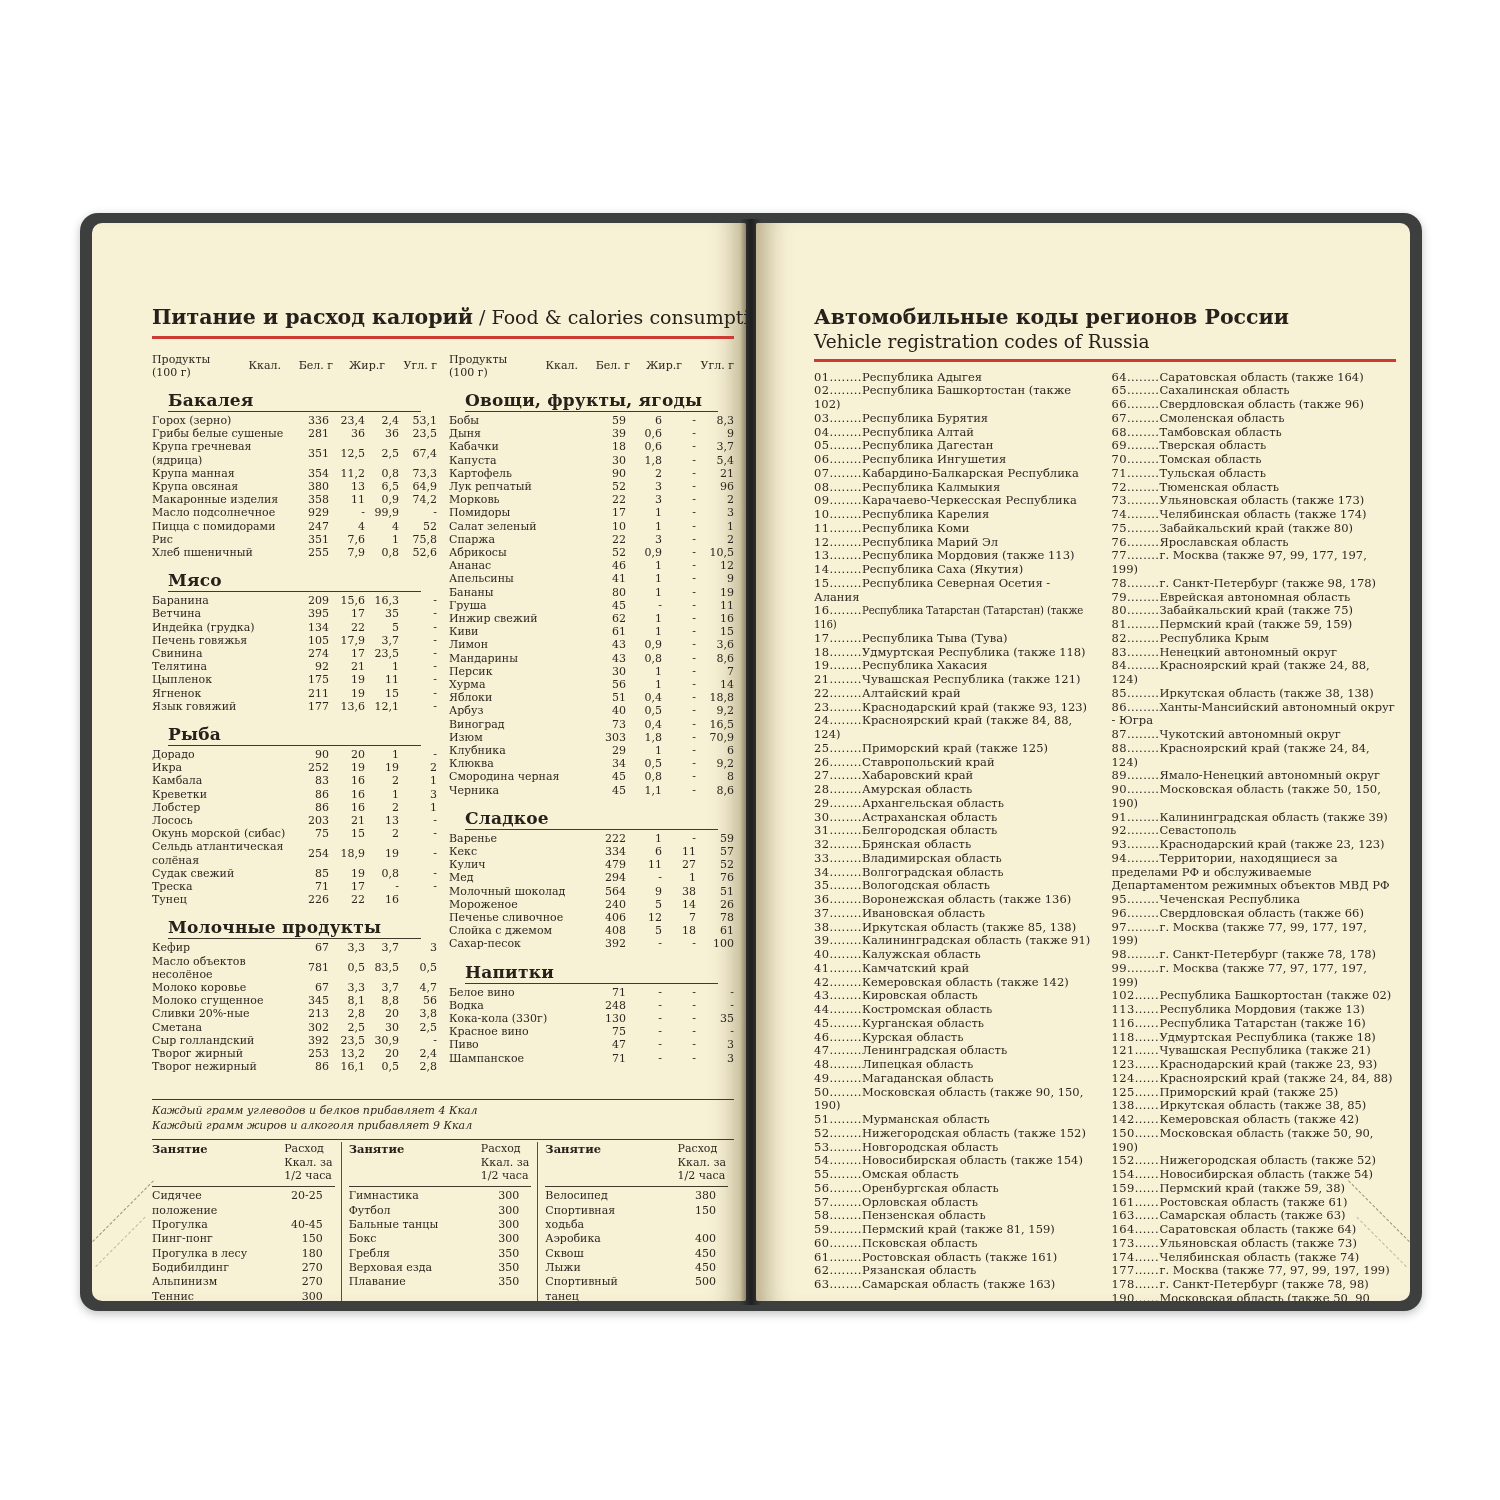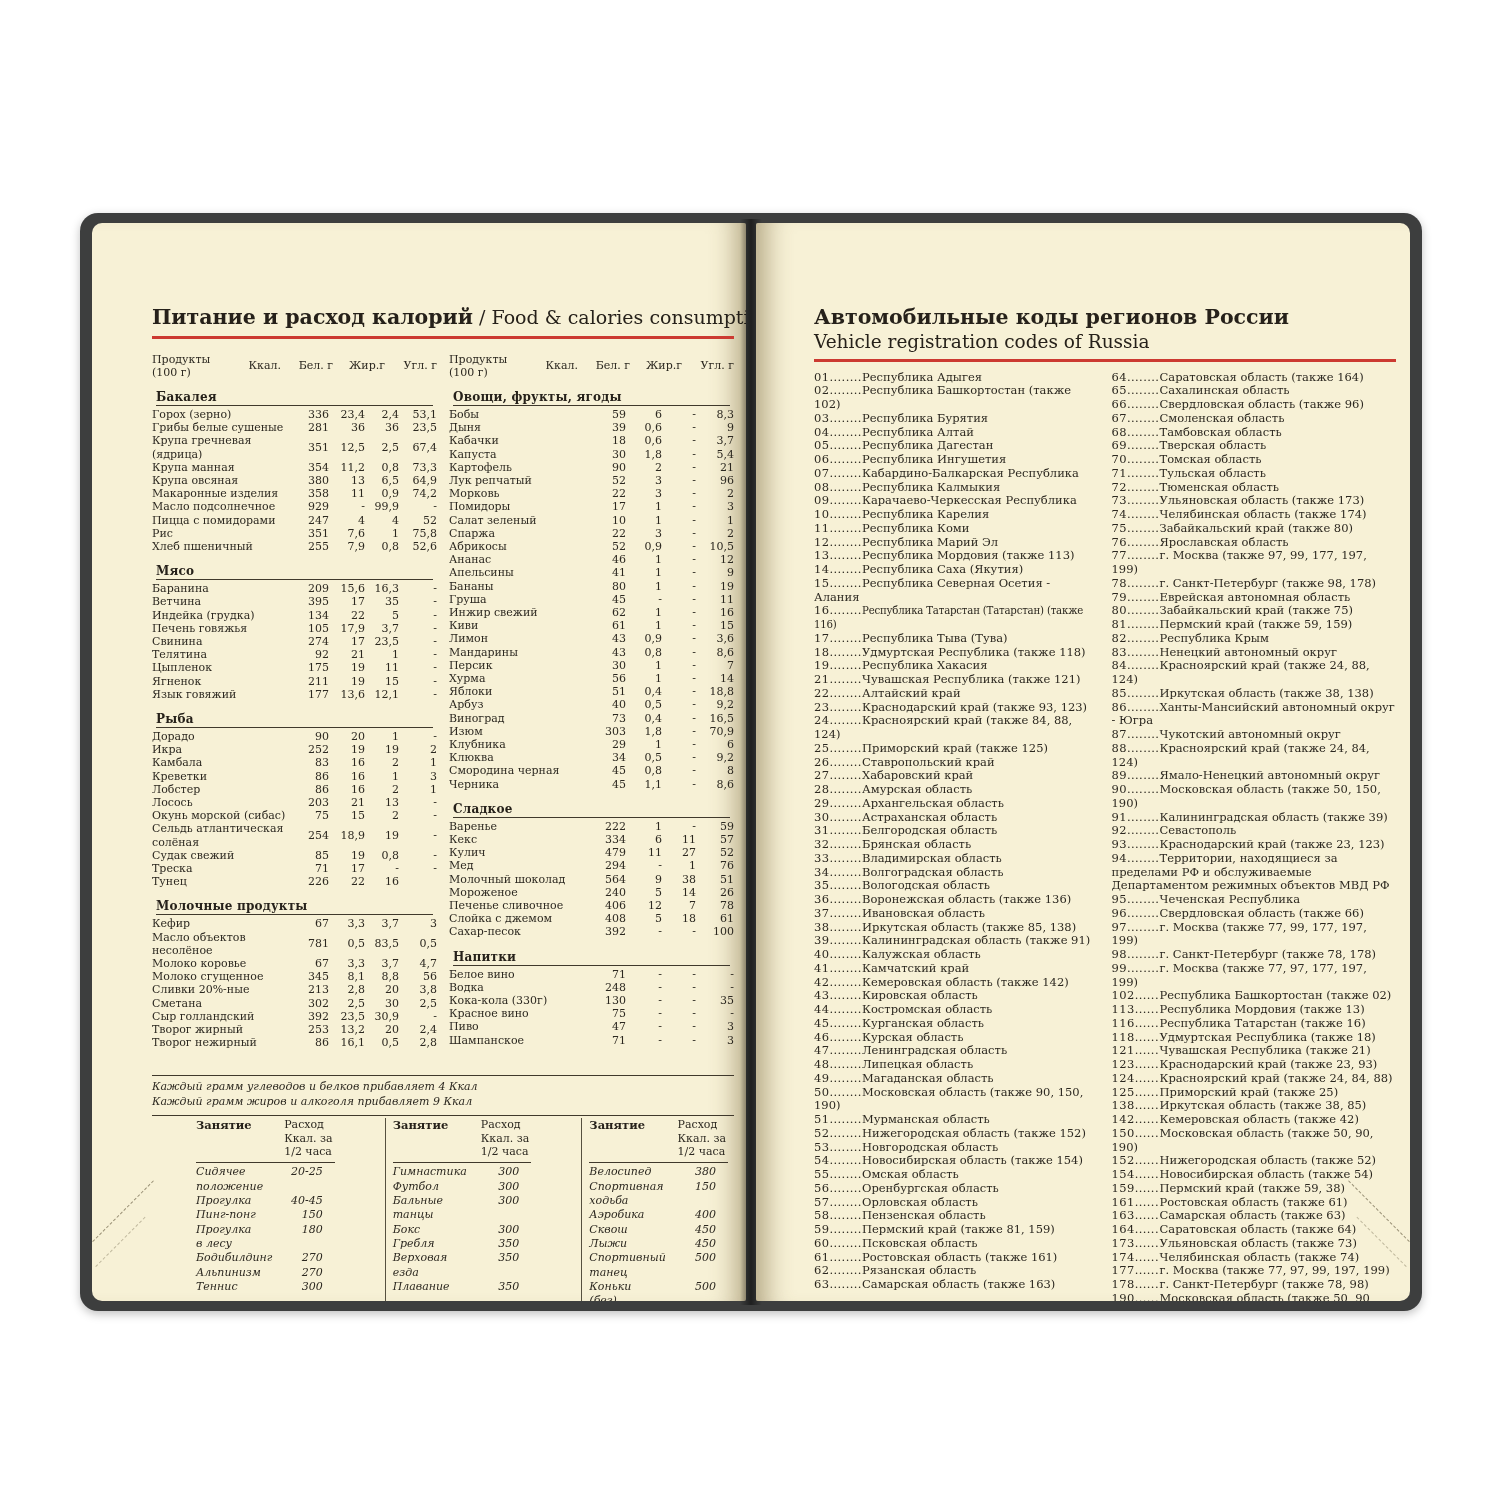--- a/index.html
+++ b/index.html
@@ -24,35 +24,35 @@
 
   
   .foodwrap{display:flex;gap:12px;margin-top:4px;}
   .foodcol{flex:1;min-width:0;}
   .frow{display:grid;grid-template-columns:1fr 33px 36px 34px 38px;
         align-items:center;font-size:11px;line-height:13.2px;}
   .frow .nm{padding-right:2px;}
   .frow .num{text-align:right;}
   .fhead{margin-top:10px;margin-bottom:3px;font-size:11px;gap:16px;}
   .sec{margin-top:0;}
-  .sec-t{font-weight:bold;font-size:12px;letter-spacing:.2px;color:#26211a;
-         border-bottom:1.2px solid #40392c;margin:11px 4px 2px;padding-bottom:1px;}
+  .sec-t{font-weight:bold;font-size:17px;letter-spacing:.2px;color:#26211a;
+         border-bottom:1.2px solid #40392c;margin:11px 16px 2px;padding-bottom:1px;}
 
   .notes{margin-top:26px;border-top:1.2px solid #40392c;padding-top:4px;
          font-style:italic;font-size:11px;line-height:14.5px;}
 
   
   .activity{display:flex;margin-top:6px;border-top:1.2px solid #40392c;padding-top:2px;}
-  .agrp{flex:1;min-width:0;padding-right:6px;padding-bottom:6px;margin-left:44px;}
+  .agrp{flex:1;min-width:0;padding-right:6px;padding-bottom:6px;}
   .agrp + .agrp{border-left:1px solid #56503f;padding-left:7px;}
   .ahead{display:flex;justify-content:space-between;border-bottom:1.2px solid #40392c;
          padding-bottom:2px;margin-bottom:2px;min-height:42px;}
   .alabel{font-weight:bold;font-size:11.5px;color:#26211a;}
   .acost{text-align:left;font-size:11px;line-height:13.5px;padding-right:2px;}
-  .arow{display:flex;justify-content:space-between;font-size:11px;line-height:14.3px;font-style:italic;}
+  .arow{display:flex;justify-content:space-between;font-size:11px;line-height:14.3px;}
   .arow .an{flex:1;padding-right:4px;}
   .arow .av{width:58px;text-align:right;padding-right:12px;}
 
   .lfoot{display:flex;align-items:center;margin-top:12px;}
   .redbar{height:2.5px;background:#cc3a31;flex:1;}
   .brb{display:inline-flex;align-items:flex-start;gap:4px;
        font-family:"Liberation Sans",sans-serif;margin:0 4px;}
   .brb .bx{width:13px;height:13px;background:#141414;color:#fff;display:inline-flex;
            align-items:center;justify-content:center;font-size:9px;font-weight:bold;border-radius:1px;}
   .brb .bt{font-weight:bold;font-size:11.5px;letter-spacing:.3px;color:#141414;line-height:13px;}

